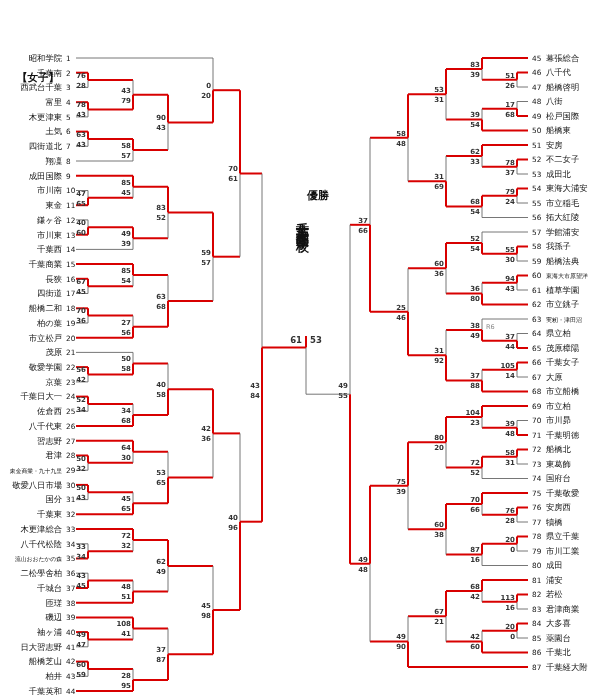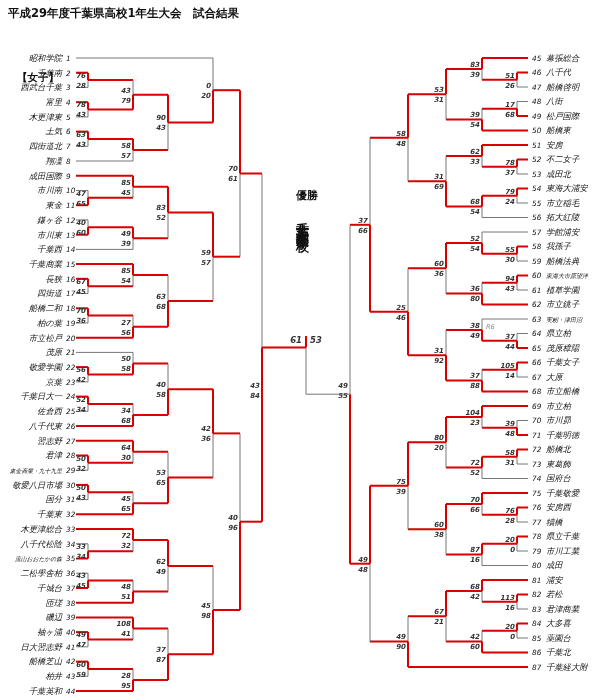--- a/index.html
+++ b/index.html
@@ -1,35 +1,34 @@
 <!DOCTYPE html>
 <html><head>
 <meta charset="utf-8">
 <style>
   html,body{margin:0;padding:0;background:#ffffff;}
   #stage{position:relative;width:600px;height:700px;background:#ffffff;overflow:hidden;
          font-family:"DejaVu Sans","Liberation Sans",sans-serif;}
   .ttl{position:absolute;left:8px;top:6px;font-size:11.5px;font-weight:bold;color:#111;white-space:pre;}
   .sub{position:absolute;left:17px;top:24px;font-size:10.5px;font-weight:bold;color:#111;margin-top:47px;}
-  .champ-label{position:absolute;left:296px;top:188px;width:46px;text-align:left;
+  .champ-label{position:absolute;left:283px;top:188px;width:46px;text-align:right;
                font-size:11px;font-weight:bold;color:#111;}
   .champ-name{position:absolute;left:293px;top:211px;height:150px;
               writing-mode:vertical-rl;text-orientation:upright;
               font-size:13px;font-weight:bold;letter-spacing:2.5px;color:#111;}
   svg text{font-family:"DejaVu Sans","Liberation Sans",sans-serif;}
 </style>
 </head>
 <body>
 
 <div id="stage">
-  <div class="ttl">平成29年度千葉県高校1年生大会　試合結果</div>
   <div class="sub">【女子】</div>
   <div class="champ-label">優勝</div>
   <div class="champ-name">千葉英和高等学校</div>
-  <div id="bracket" style="position:absolute;left:0;top:0;width:600px;height:556px;font-style:italic;"><svg width="600" height="700" viewBox="0 0 600 700">
+  <div id="bracket" style="position:absolute;left:0;top:0;width:600px;height:556px;"><svg width="600" height="700" viewBox="0 0 600 700">
         <text x="62.0" y="60.8" text-anchor="end" font-size="8.3" fill="#111111" font-weight="normal">昭和学院</text>
         <text x="66.0" y="60.8" text-anchor="start" font-size="7.3" fill="#111111" font-weight="normal">1</text>
         <text x="62.0" y="75.5" text-anchor="end" font-size="8.3" fill="#111111" font-weight="normal">千葉南</text>
         <text x="66.0" y="75.5" text-anchor="start" font-size="7.3" fill="#111111" font-weight="normal">2</text>
         <text x="62.0" y="90.2" text-anchor="end" font-size="8.3" fill="#111111" font-weight="normal">西武台千葉</text>
         <text x="66.0" y="90.2" text-anchor="start" font-size="7.3" fill="#111111" font-weight="normal">3</text>
         <text x="62.0" y="105.0" text-anchor="end" font-size="8.3" fill="#111111" font-weight="normal">富里</text>
         <text x="66.0" y="105.0" text-anchor="start" font-size="7.3" fill="#111111" font-weight="normal">4</text>
         <text x="62.0" y="119.7" text-anchor="end" font-size="8.3" fill="#111111" font-weight="normal">木更津東</text>
         <text x="66.0" y="119.7" text-anchor="start" font-size="7.3" fill="#111111" font-weight="normal">5</text>

